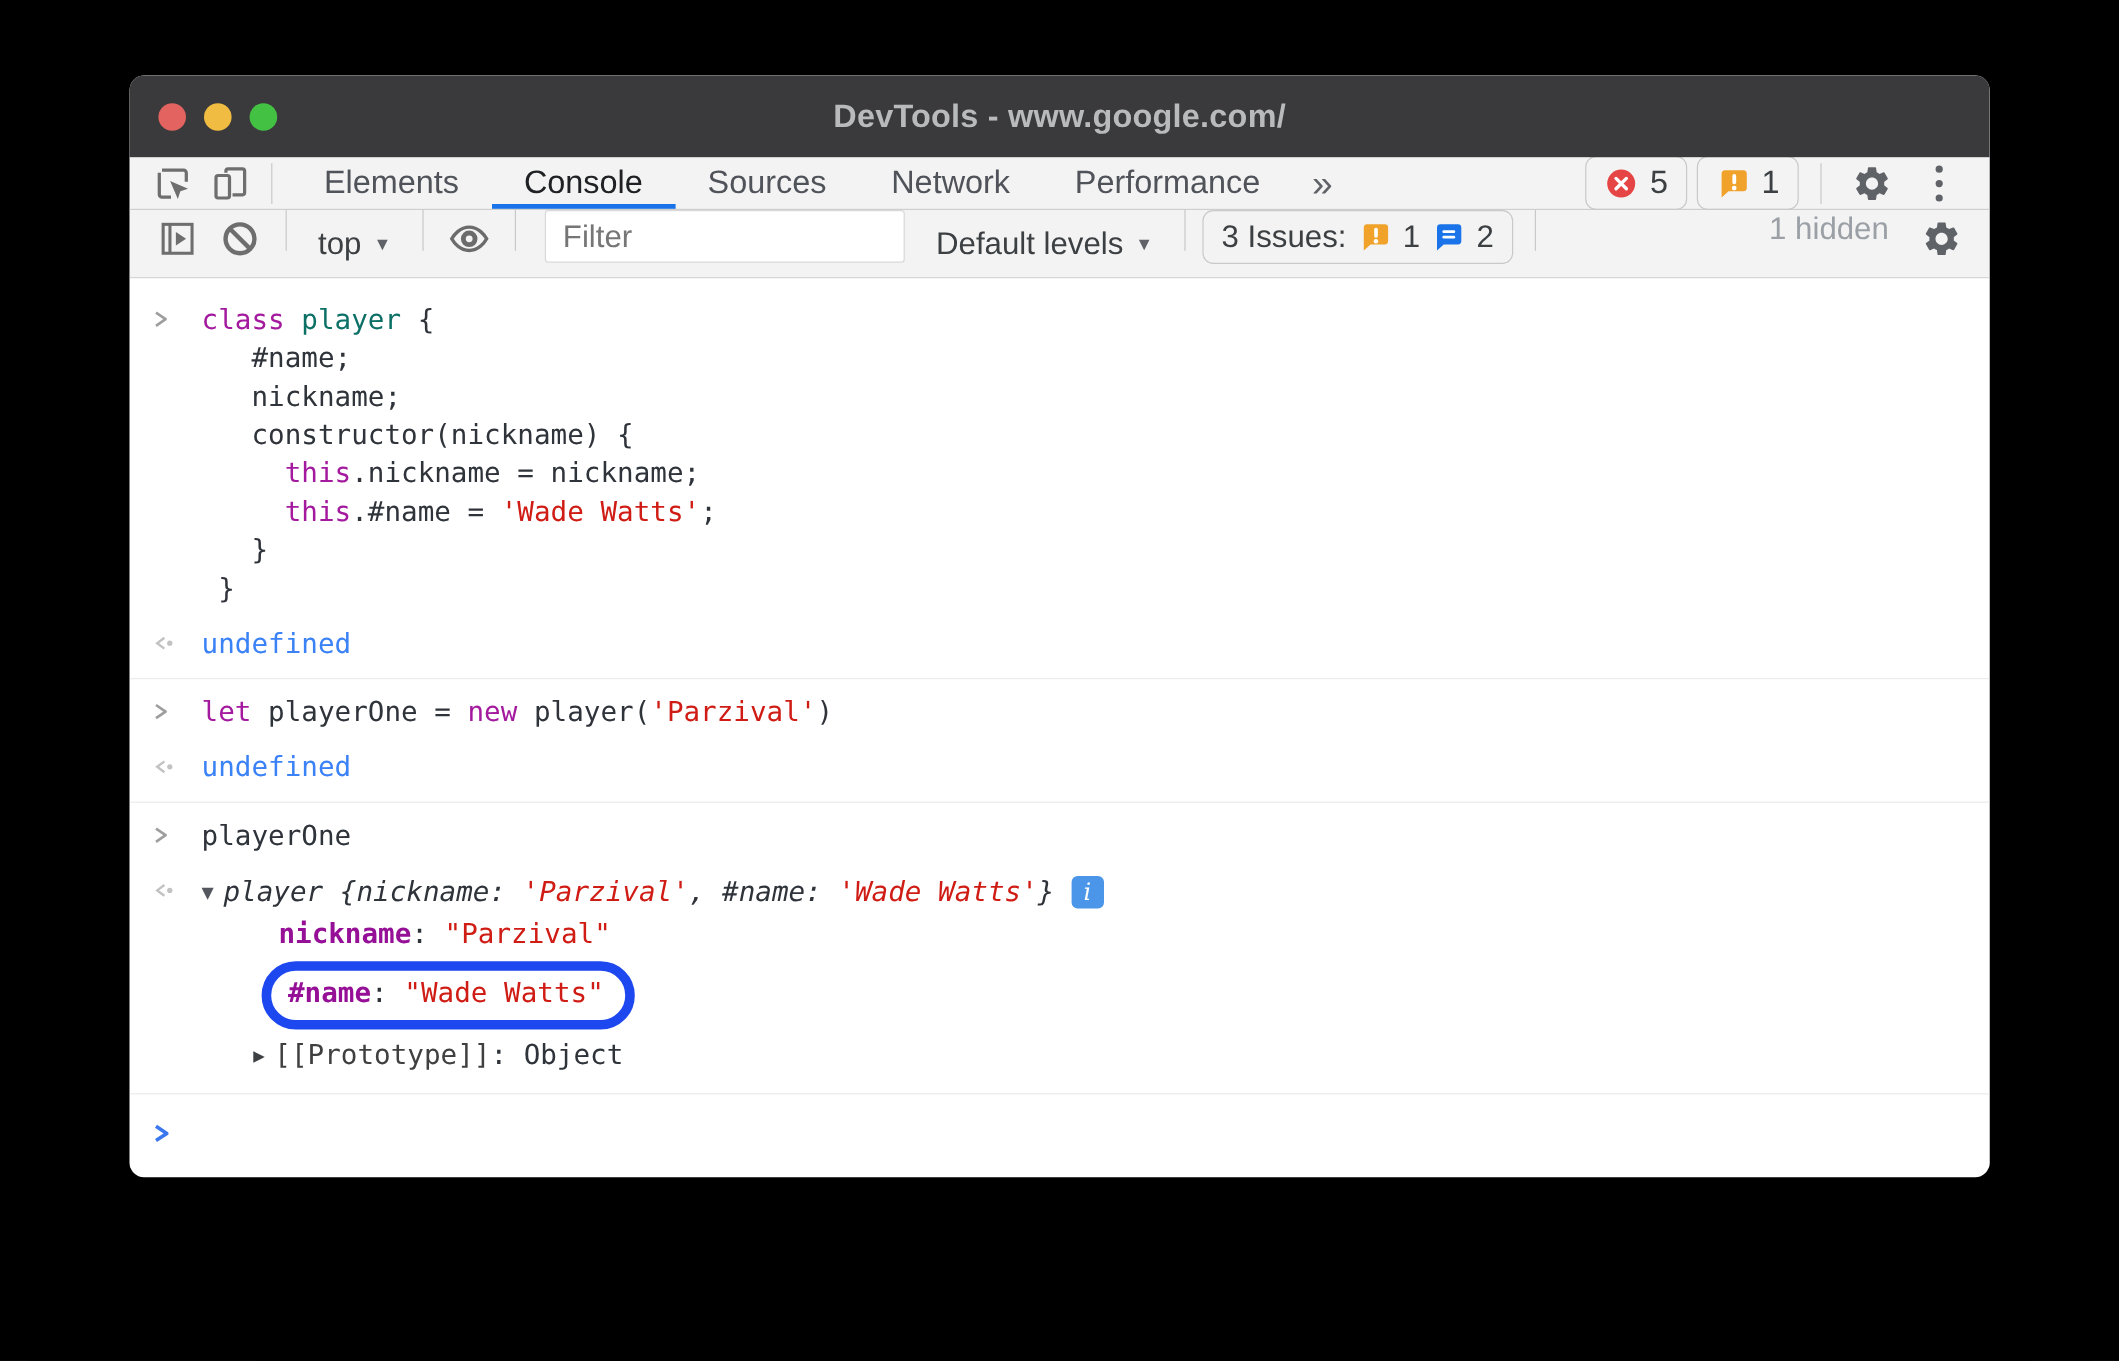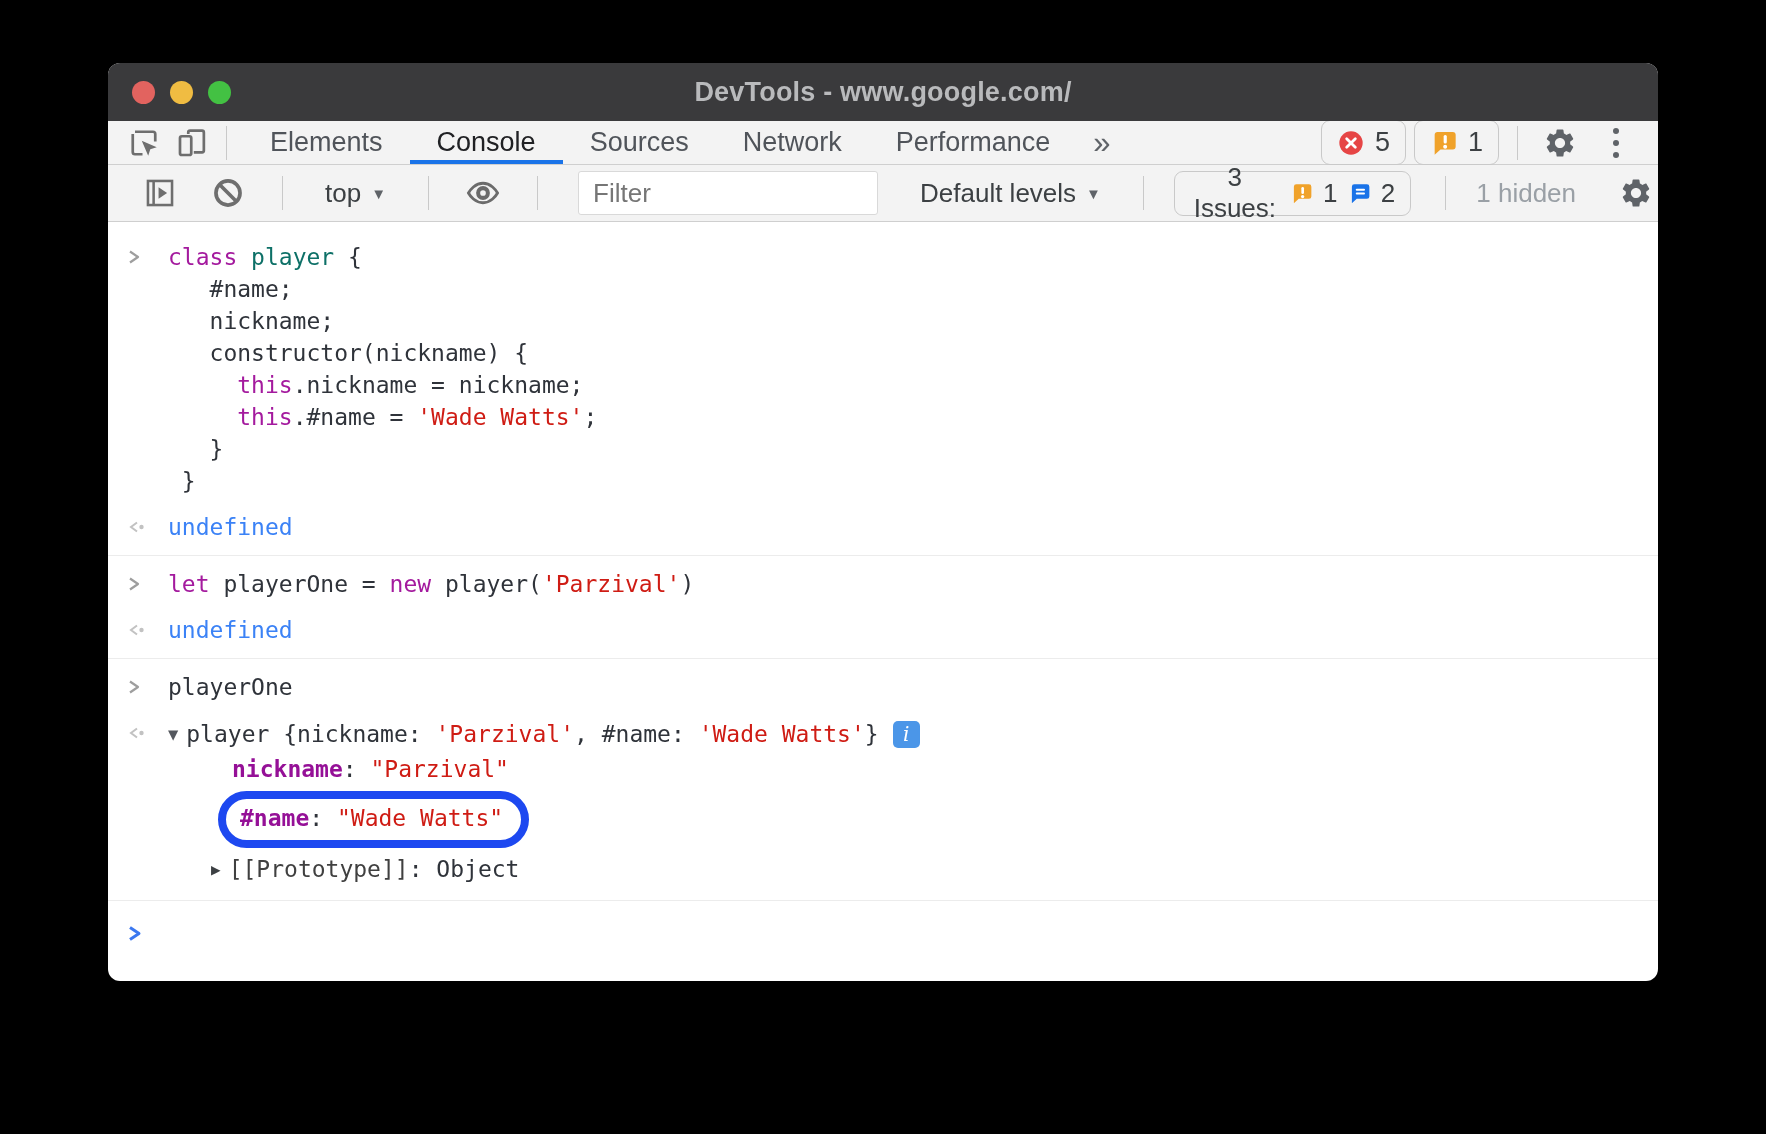--- a/index.html
+++ b/index.html
@@ -4,21 +4,21 @@
 <style>
   * { margin:0; padding:0; box-sizing:border-box; }
   html,body { width:1766px; height:1134px; background:#000; overflow:hidden;
               font-family:"Liberation Sans","DejaVu Sans",sans-serif; }
   .stage { position:relative; width:1766px; height:1134px; background:#000; border-radius:28px; }
 
   .window { position:absolute; left:108px; top:63px; width:1550px; height:918px;
             background:#fff; border-radius:12px; overflow:hidden; }
 
   
-  .titlebar { height:58px; background:#3a3a3c; position:relative;
+  .titlebar { height:68px; background:#3a3a3c; position:relative;
               display:flex; align-items:center; justify-content:center; }
   .lights { position:absolute; left:24px; top:0; height:100%; display:flex; align-items:center; gap:15px; }
   .light { width:23px; height:23px; border-radius:50%; border:none; }
   .light.red { background:#e2635f; } .light.yellow { background:#f0bc42; } .light.green { background:#43c143; }
   .wtitle { color:#b9babc; font-size:27px; font-weight:bold; letter-spacing:.2px; }
 
   
   .tabbar { height:44px; background:#f3f3f3; border-bottom:1px solid #cfcfcf;
             display:flex; align-items:center; padding:0 18px 0 12px; }
   .icon-btn { background:none; border:none; display:flex; align-items:center; justify-content:center;
@@ -31,21 +31,21 @@
   .tab.active::after { content:""; position:absolute; left:0; right:0; bottom:0; height:4px; background:#1a73e8; }
   .more-tabs { font-size:31px; color:#5f6368; padding:0 16px; cursor:pointer; }
   .badge-group { margin-left:auto; display:flex; gap:8px; align-items:center; }
   .pill { border:1px solid #c9c9c9; border-radius:9px; background:transparent; height:45px;
           padding:0 15px; display:flex; align-items:center; gap:10px; font-size:27px; color:#3c4043; cursor:pointer; }
   .dots { display:flex; flex-direction:column; gap:6px; align-items:center; }
   .dots i { width:6px; height:6px; border-radius:50%; background:#5f6368; }
 
   
   .toolbar { height:57px; background:#f3f3f3; border-bottom:1px solid #cfcfcf;
-             display:flex; align-items:center; padding:0 28px; gap:20px; }
+             display:flex; padding:0 16px; gap:4px; }
   .tb-label { font-size:26px; color:#3c4043; display:flex; align-items:center; gap:10px;
               padding:0 12px; cursor:pointer; white-space:nowrap; }
   .caret { font-size:15px; color:#5f6368; }
   .filter { width:300px; height:44px; border:1px solid #d9d9d9; border-radius:3px; background:#fff;
             font-size:26px; color:#202124; padding:0 14px; margin:0 10px; outline:none;
             font-family:"Liberation Sans","DejaVu Sans",sans-serif; }
   .filter::placeholder { color:#767676; }
   .hidden-lbl { color:#9aa0a6; font-size:26px; margin-left:auto; margin-right:16px; white-space:nowrap; }
 
   
@@ -57,21 +57,21 @@
   .code-line { line-height:32px; white-space:pre; }
   .tk-kw { color:#a41a9e; }
   .tk-def { color:#0d7067; }
   .tk-str { color:#cf1c14; }
   .tk-p { color:#2f333a; }
   .result-muted { color:#3b82f6; line-height:32px; }
   .c-divider { height:1px; background:#ececec; margin:5px 0; }
 
   .obj-preview { line-height:34px; }
   .obj-preview .tri { color:#54585e; font-size:17px; margin-right:8px; vertical-align:2px; cursor:pointer; }
-  .obj-preview .it { }
+  .obj-preview .it { font-style:italic; }
   .info-badge { display:inline-flex; align-items:center; justify-content:center;
                 width:27px; height:27px; border-radius:5px; background:#4b96e8; color:#fff;
                 font-family:"DejaVu Serif",serif; font-style:italic; font-size:20px;
                 margin-left:14px; vertical-align:1px; cursor:pointer; }
   .obj-child { margin-left:64px; line-height:37px; }
   .prop-key { color:#951097; font-weight:bold; }
   .prop-val { color:#cf1c14; }
   .ring { display:inline-block; border:8px solid #1d48f0; border-radius:30px;
           padding:1px 18px 3px 14px; margin:3px 0 3px -14px; }
   .proto-row { margin-left:43px; line-height:37px; }

